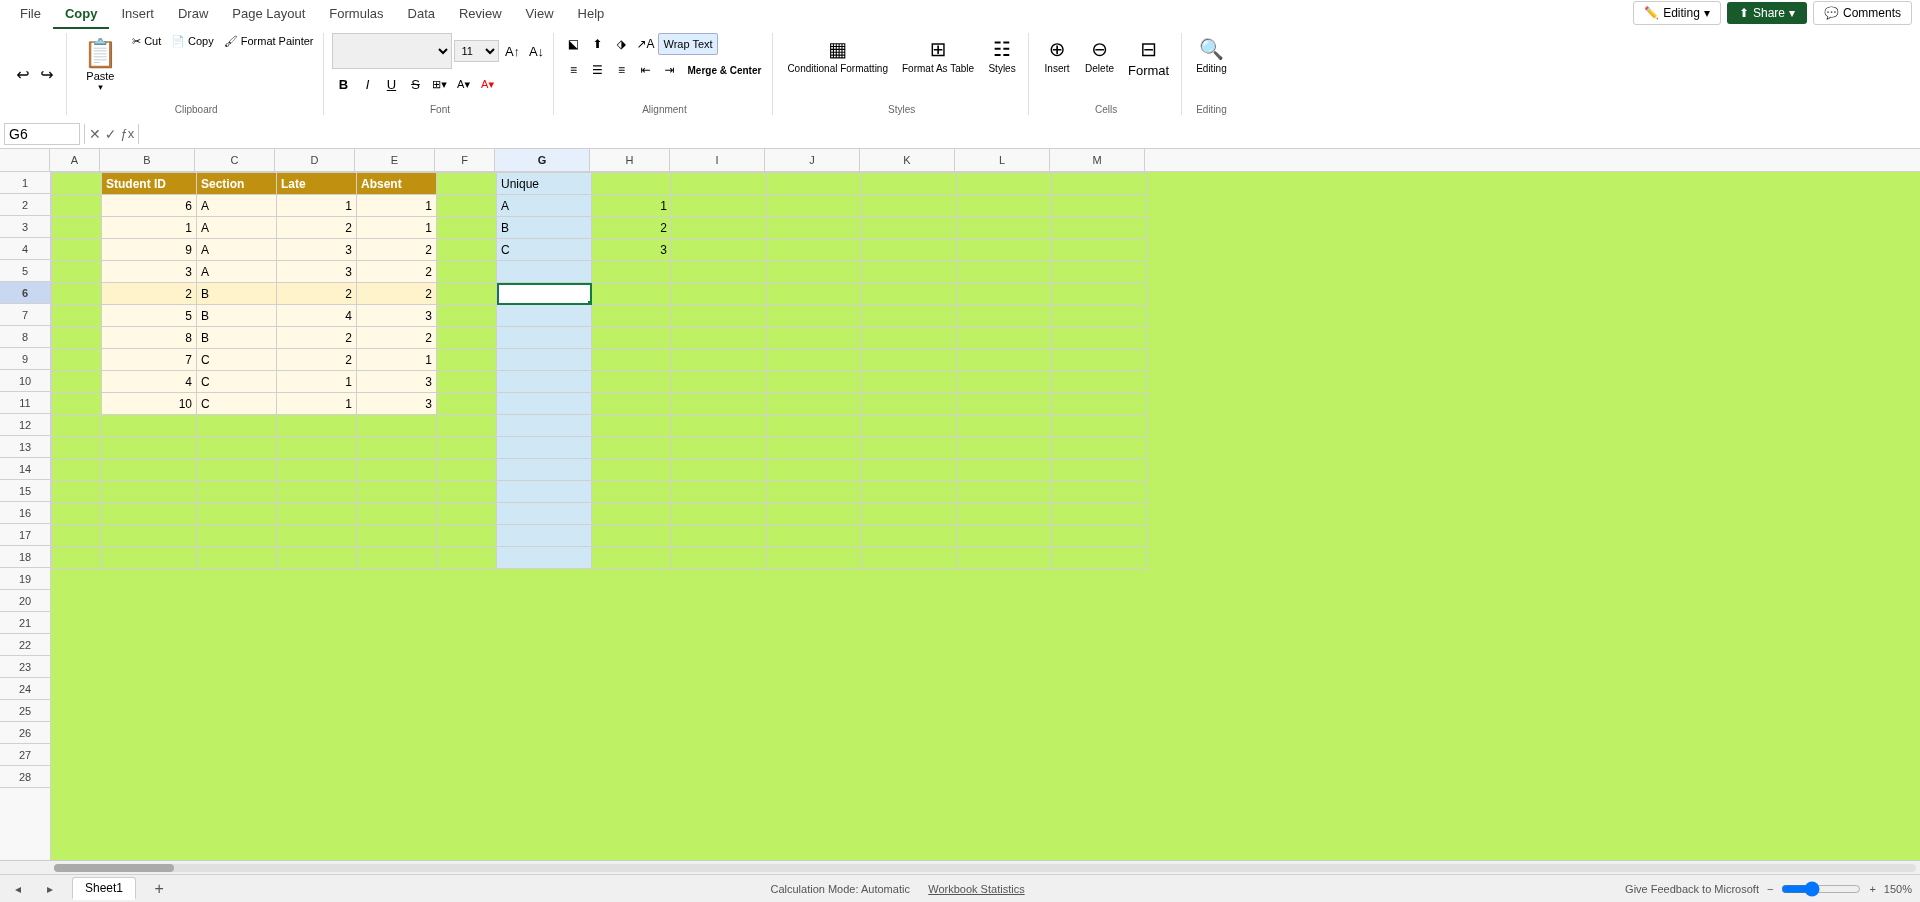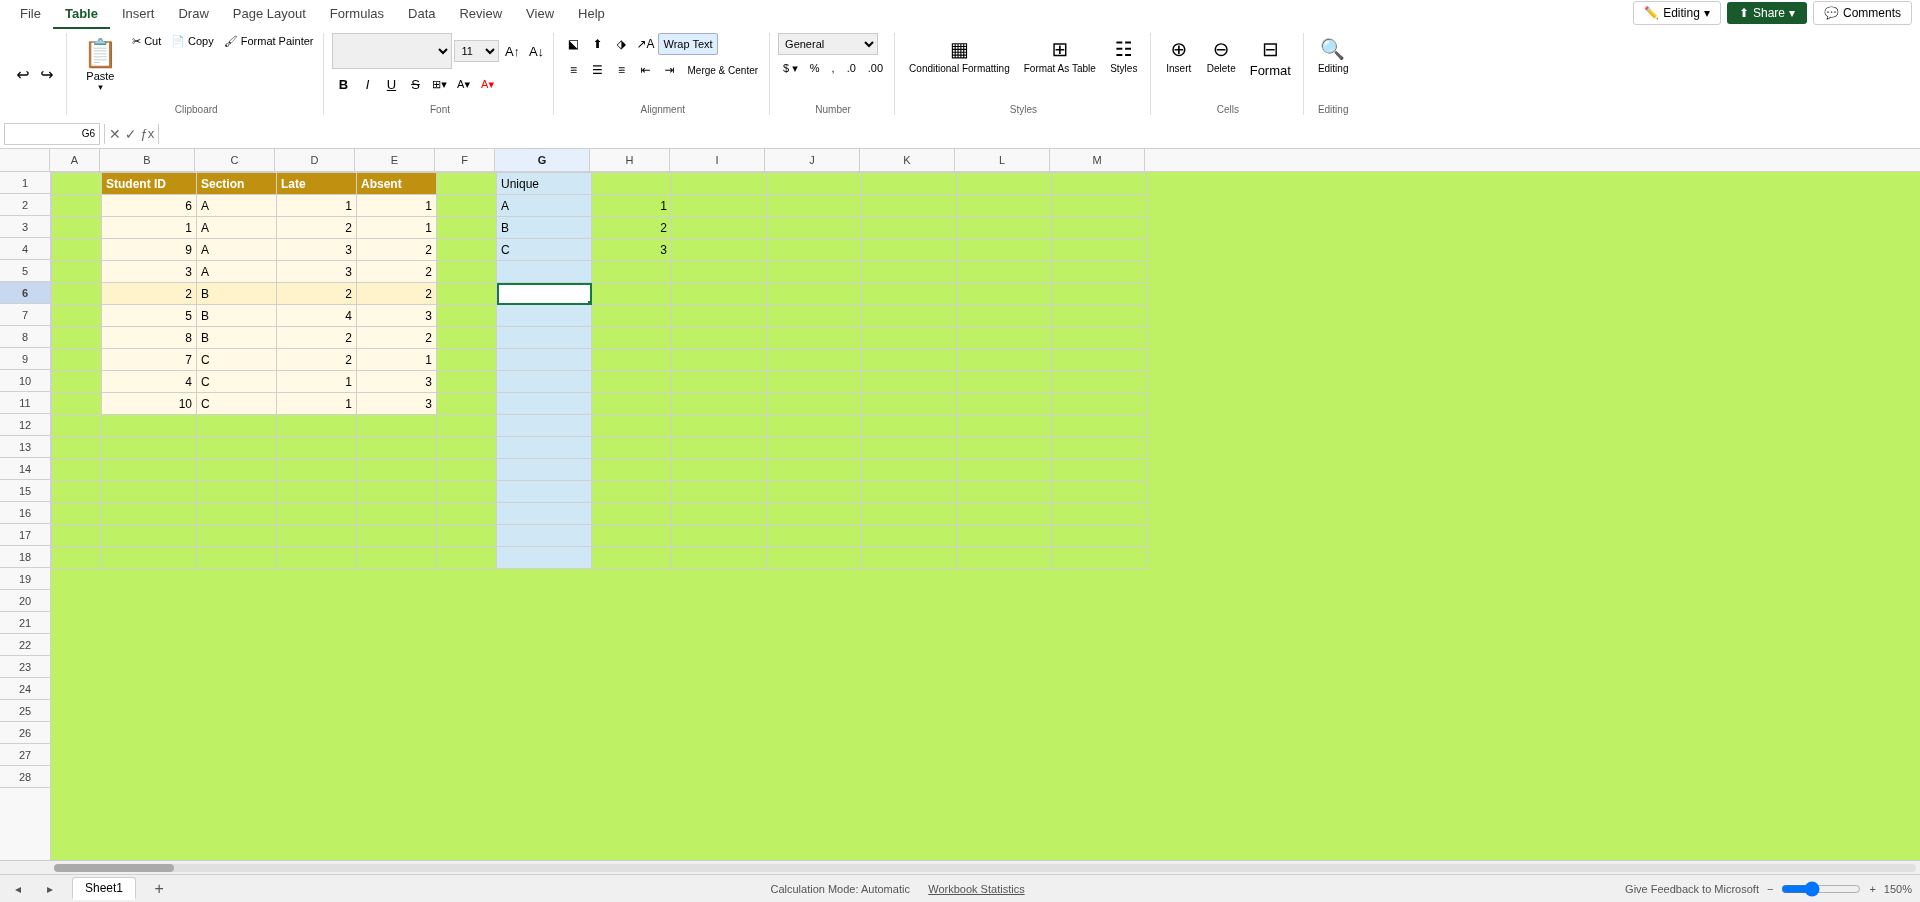--- a/index.html
+++ b/index.html
@@ -34,21 +34,21 @@
     
     .number-select { height: 22px; font-size: 11px; border: 1px solid #ccc; padding: 0 2px; min-width: 100px; }
     .number-btns { display: flex; gap: 1px; }
     .num-btn { padding: 2px 4px; font-size: 11px; cursor: pointer; border: 1px solid transparent; border-radius: 2px; }
 
     
     .large-btn { display: flex; flex-direction: column; align-items: center; padding: 4px 6px; cursor: pointer; border-radius: 3px; font-size: 11px; gap: 2px; min-width: 40px; }
 
     
     .formula-bar { display: flex; align-items: center; height: 30px; border-bottom: 1px solid #d0d0d0; background: #fff; padding: 0 4px; gap: 4px; flex-shrink: 0; }
-    .cell-ref { width: 96px; border: 1px solid #ccc; height: 22px; text-align: right; font-size: 10px; padding: 0 4px; }
+    .cell-ref { width: 76px; border: 1px solid #ccc; height: 22px; text-align: left; font-size: 14px; padding: 0 4px; }
     .formula-icons { display: flex; gap: 4px; align-items: center; color: #666; font-size: 14px; }
     .formula-input { flex: 1; border: none; outline: none; font-size: 12px; padding: 0 4px; }
 
     
     .spreadsheet-area { flex: 1; overflow: hidden; display: flex; flex-direction: column; }
 
     
     .col-headers { display: flex; background: #f8f8f8; border-bottom: 1px solid #d0d0d0; flex-shrink: 0; }
     .corner-cell { width: 50px; min-width: 50px; height: 22px; border-right: 1px solid #d0d0d0; background: #f8f8f8; }
     .col-header { height: 22px; border-right: 1px solid #d0d0d0; display: flex; align-items: center; justify-content: center; font-size: 11px; color: #444; background: #f8f8f8; cursor: pointer; user-select: none; }
@@ -119,21 +119,21 @@
 </head>
 <body>
 
 <div class="excel-app">
 
   <div style="display:flex; flex-direction:column; background:#fff; position:relative;">
 
     <div style="display:flex; align-items:flex-end; justify-content:space-between; padding: 0 8px;">
       <div style="display:flex; align-items:flex-end;">
         <div class="ribbon-tab">File</div>
-        <div class="ribbon-tab active">Table</div>
+        <div class="ribbon-tab active">Copy</div>
         <div class="ribbon-tab">Insert</div>
         <div class="ribbon-tab">Draw</div>
         <div class="ribbon-tab">Page Layout</div>
         <div class="ribbon-tab">Formulas</div>
         <div class="ribbon-tab">Data</div>
         <div class="ribbon-tab">Review</div>
         <div class="ribbon-tab">View</div>
         <div class="ribbon-tab">Help</div>
       </div>
       <div style="display:flex; gap:6px; align-items:center; padding-bottom:4px;">
@@ -212,43 +212,26 @@
             <div class="align-btn">⬗</div>
             <div class="align-btn">↗A</div>
             <div class="align-btn wrap-highlight" style="width:auto; padding: 0 4px; font-size:11px;">Wrap Text</div>
           </div>
           <div style="display:flex; gap:2px;">
             <div class="align-btn">≡</div>
             <div class="align-btn">☰</div>
             <div class="align-btn">≡</div>
             <div class="align-btn">⇤</div>
             <div class="align-btn">⇥</div>
-            <div class="align-btn" style="width:auto; padding:0 4px; font-size:10px;">Merge &amp; Center</div>
+            <div class="align-btn" style="width:auto; padding:0 4px; font-size:10px;font-weight:bold;">Merge &amp; Center</div>
           </div>
         </div>
         <div class="ribbon-group-label">Alignment</div>
       </div>
 
-      <div class="ribbon-group">
-        <div class="ribbon-group-content" style="flex-direction:column;">
-          <div style="margin-bottom:2px;">
-            <select class="number-select">
-              <option>General</option>
-            </select>
-          </div>
-          <div class="number-btns" style="flex-wrap:wrap; gap:2px;">
-            <div class="num-btn">$ ▾</div>
-            <div class="num-btn">%</div>
-            <div class="num-btn">,</div>
-            <div class="num-btn">.0</div>
-            <div class="num-btn">.00</div>
-          </div>
-        </div>
-        <div class="ribbon-group-label">Number</div>
-      </div>
 
       <div class="ribbon-group">
         <div class="ribbon-group-content">
           <div class="large-btn">
             <div style="font-size:20px;">▦</div>
             <div style="font-size:10px; text-align:center;">Conditional Formatting</div>
           </div>
           <div class="large-btn">
             <div style="font-size:20px;">⊞</div>
             <div style="font-size:10px; text-align:center;">Format As Table</div>

